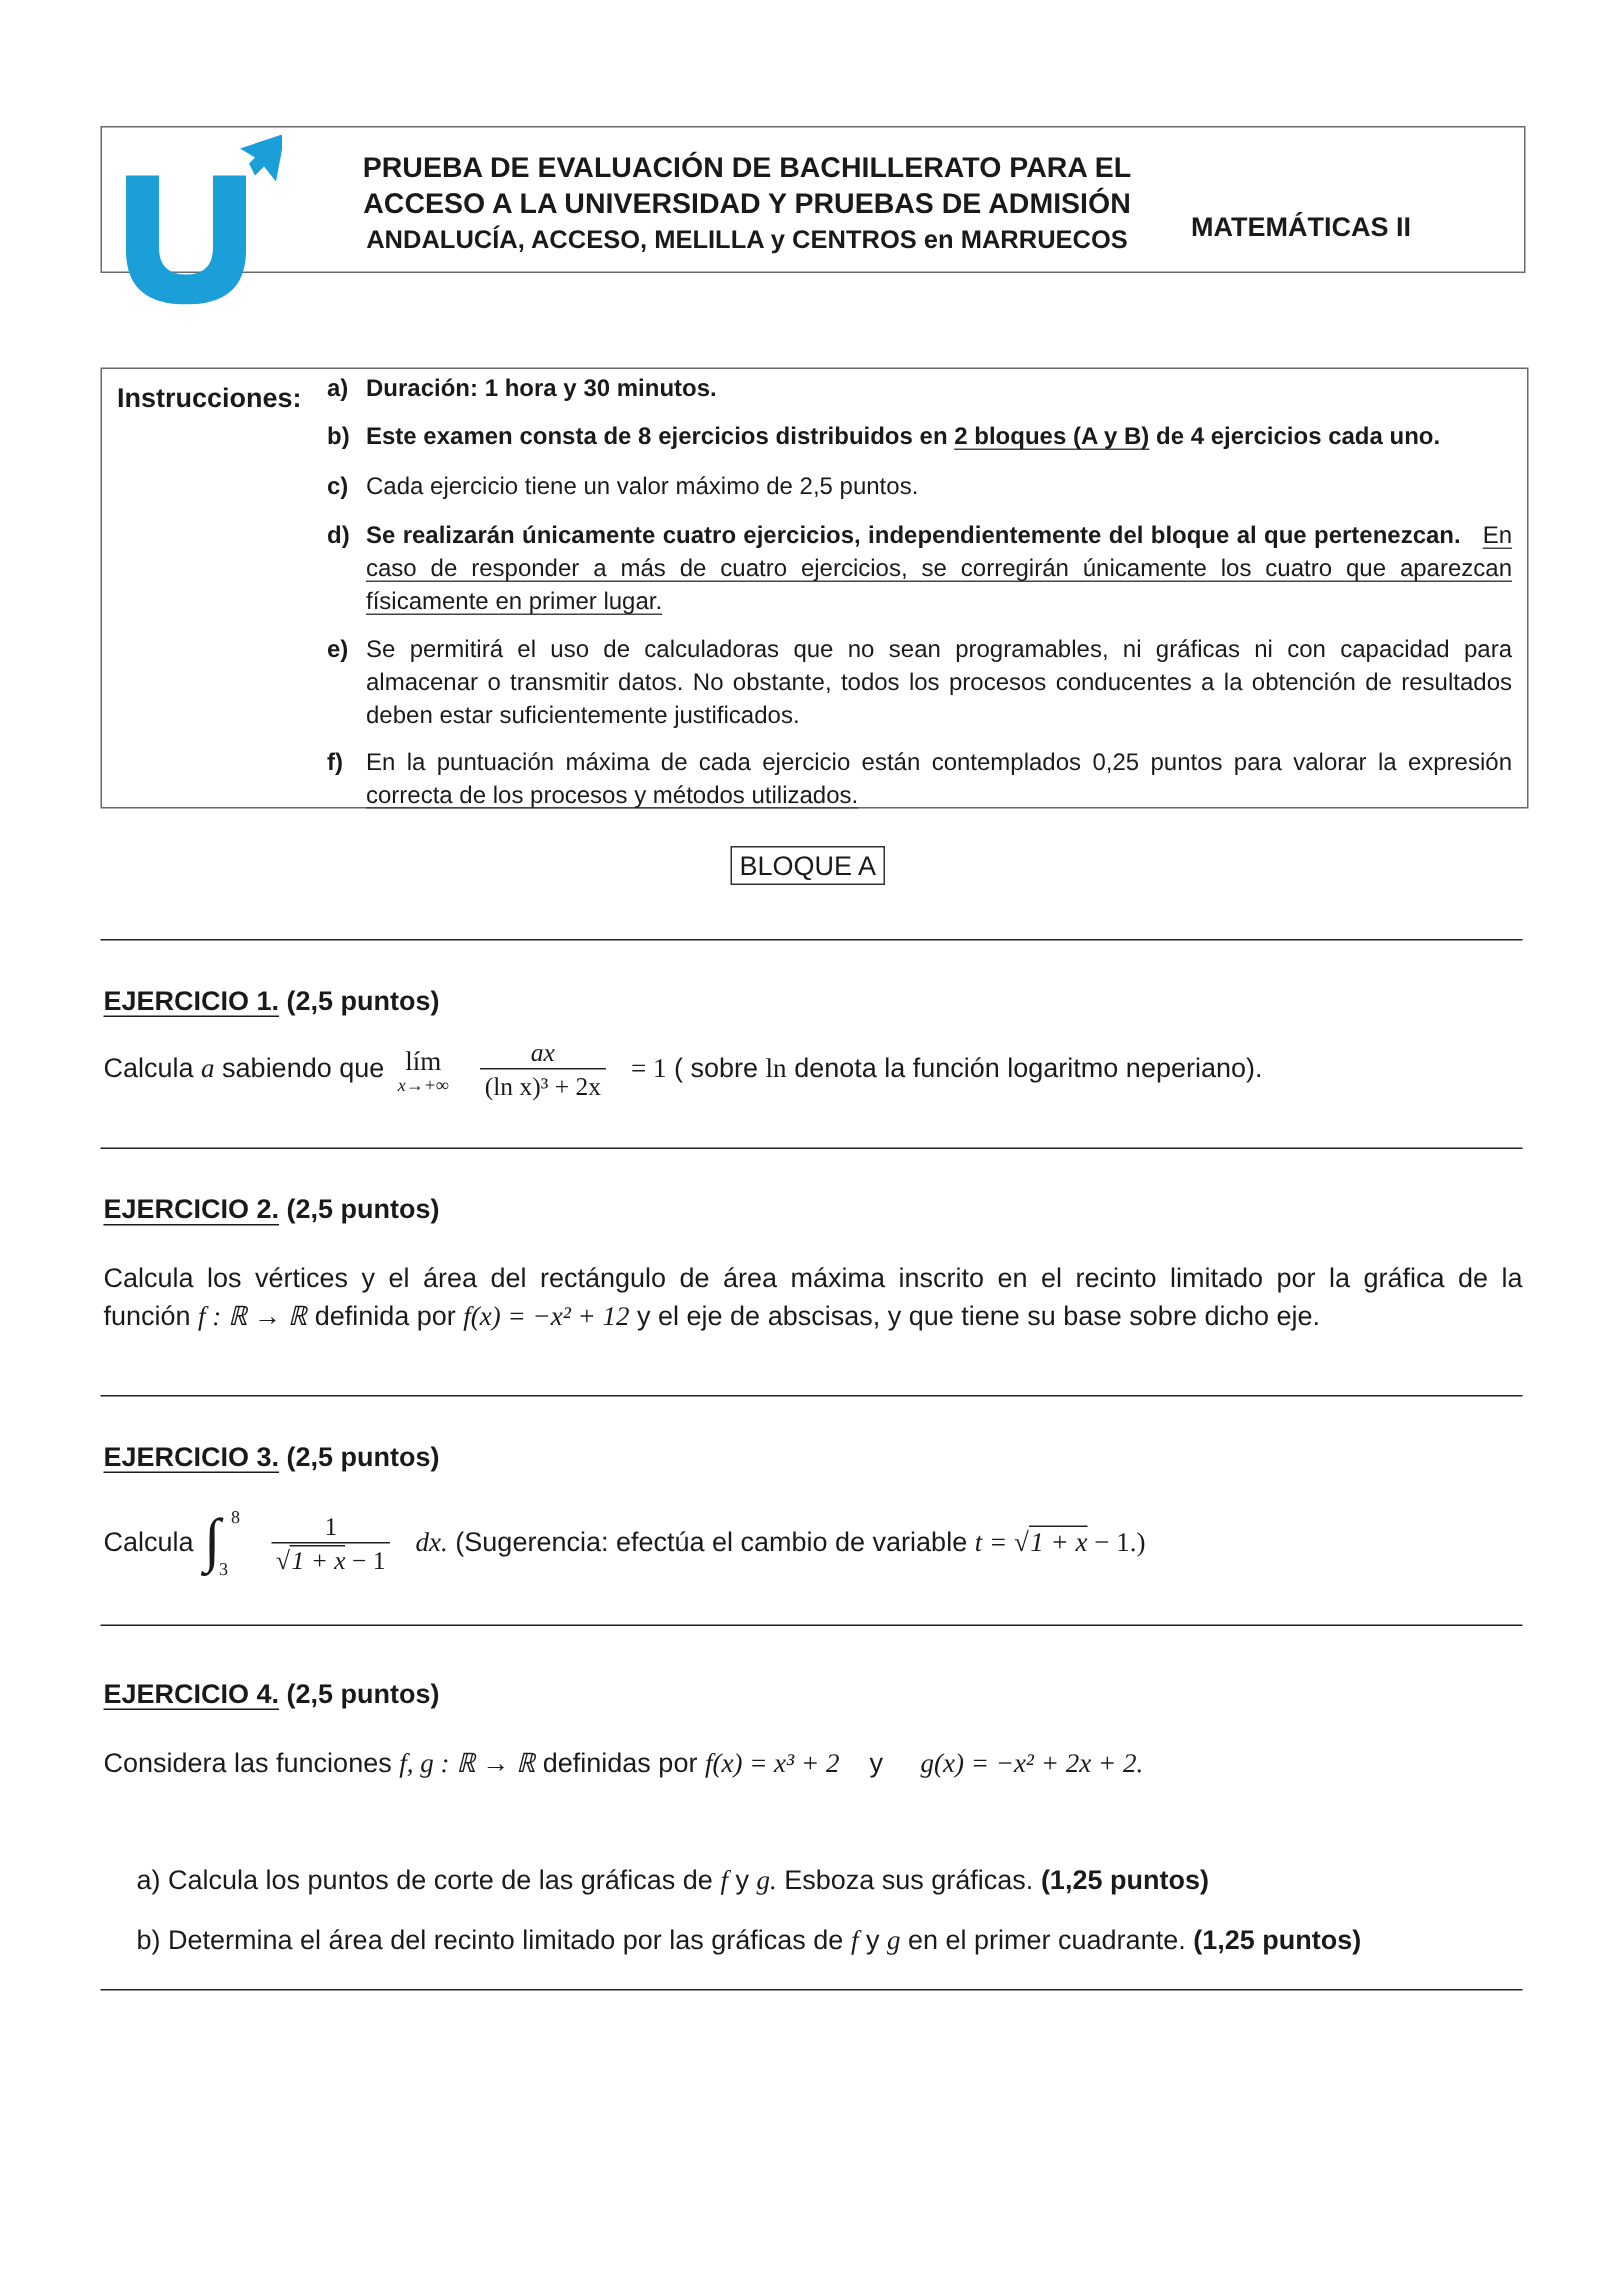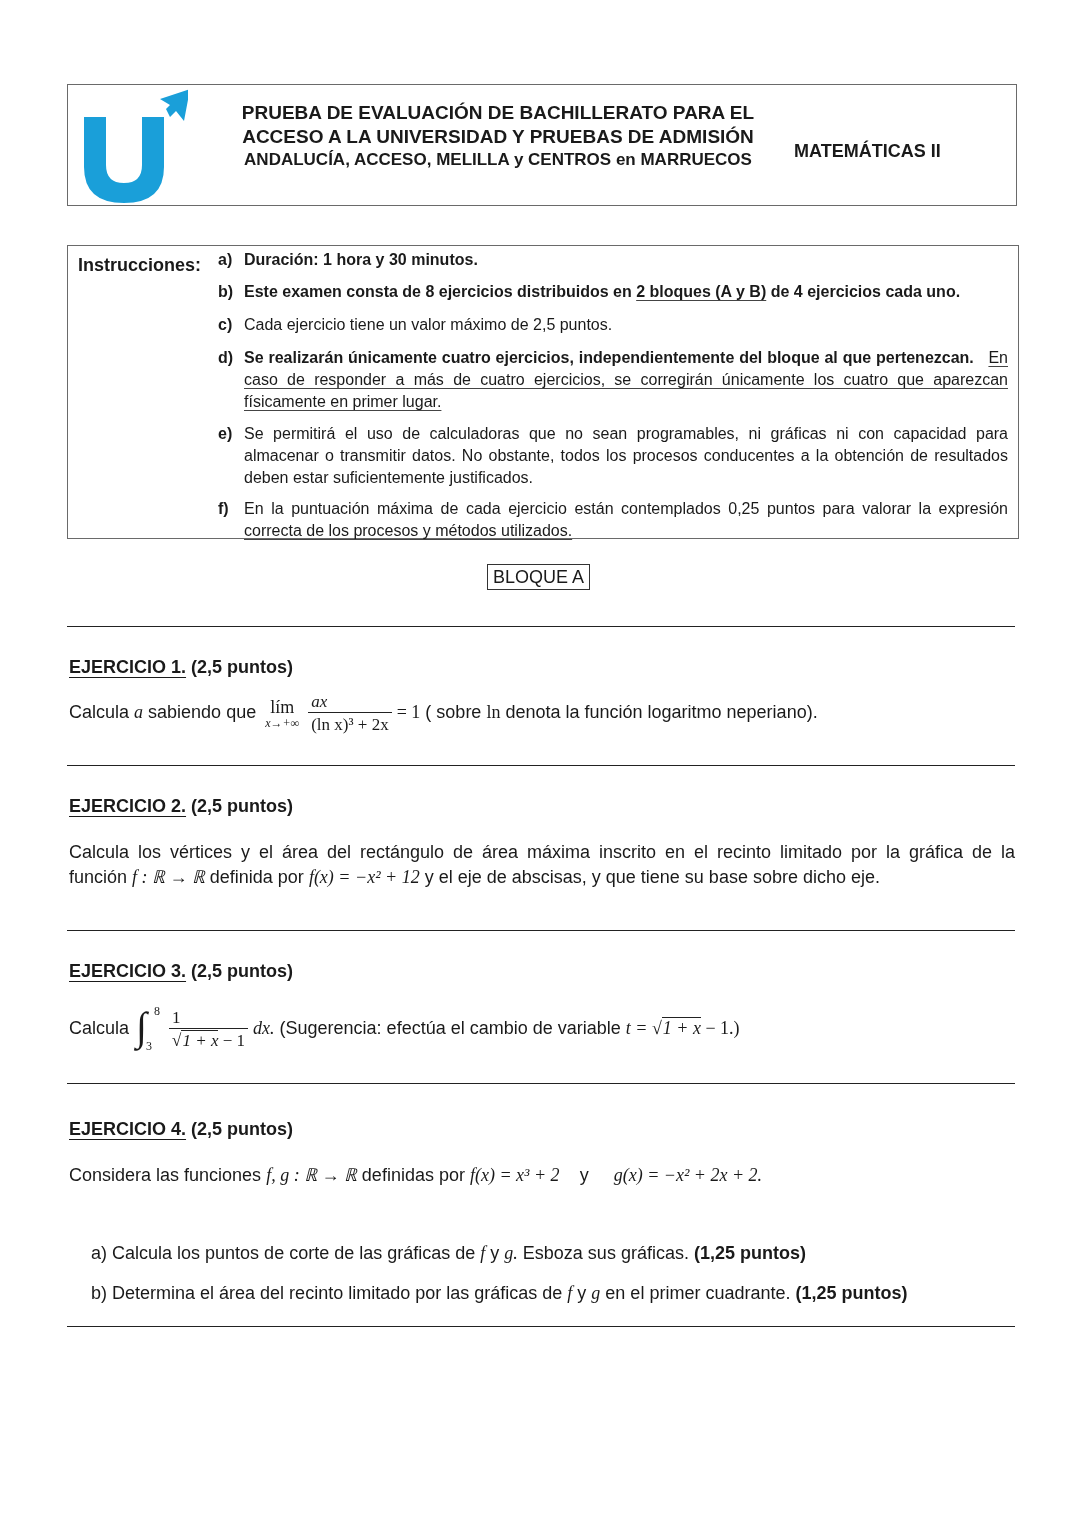--- a/index.html
+++ b/index.html
@@ -5,21 +5,21 @@
   html, body { margin: 0; padding: 0; background: #ffffff; }
   body {
     width: 1080px; height: 1527px; position: relative; overflow: hidden;
     font-family: "Liberation Sans", "DejaVu Sans", sans-serif; color: #1a1a1a;
   }
   .math { font-family: "Liberation Serif", "DejaVu Serif", serif; }
   .mi { font-family: "Liberation Serif", "DejaVu Serif", serif; font-style: italic; }
 
   
   .header-box {
-    position: absolute; left: 67px; top: 84px; width: 950px; height: 122px;
+    position: absolute; left: 67px; top: 84px; width: 950px; height: 98px;
     border: 1px solid #6a6a6a; box-sizing: border-box;
   }
   .logo { position: absolute; left: 10px; top: 2px; width: 110px; height: 116px; }
   .header-center {
     position: absolute; left: 170px; top: 16px; width: 520px; text-align: center;
   }
   .header-center .l1, .header-center .l2 { font-weight: bold; font-size: 19px; line-height: 24px; }
   .header-center .l3 { font-weight: bold; font-size: 17px; line-height: 22px; }
   .header-center .l4 { font-size: 16px; line-height: 24px; }
   .subject {
@@ -50,21 +50,21 @@
     padding: 1px 5px; font-size: 18px; line-height: 22px;
   }
 
   .rule { position: absolute; left: 67px; width: 948px; height: 0; border-top: 1.5px solid #222; }
 
   .ex-title { position: absolute; left: 69px; font-size: 18px; font-weight: bold; }
   .ex-title .num { text-decoration: underline; text-underline-offset: 4px; }
   .ex-body { position: absolute; left: 69px; width: 946px; font-size: 18px; line-height: 25px; }
 
   
-  .frac { display: inline-block; vertical-align: middle; margin: 0 0; }
+  .frac { display: inline-block; vertical-align: middle; text-align: center; margin: 0 12px; }
   .frac .num { display: block; padding: 0 3px; font-size: 17px; line-height: 20px; }
   .frac .den { display: block; border-top: 1px solid #222; padding: 2px 3px 0; font-size: 17px; line-height: 20px; }
   .lim { display: inline-block; vertical-align: middle; text-align: center; margin: 0 4px; }
   .lim .top { display: block; font-size: 18px; line-height: 18px; }
   .lim .sub { display: block; font-size: 12px; line-height: 14px; font-style: italic; }
   .sqrt { border-top: 1px solid #222; padding-left: 1px; }
 
   .integral { display: inline-block; position: relative; vertical-align: middle; width: 30px; height: 52px; }
   .integral .sym { position: absolute; left: 2px; top: -2px; font-size: 40px; font-style: italic; line-height: 52px; }
   .integral .up { position: absolute; left: 20px; top: -4px; font-size: 12px; }

